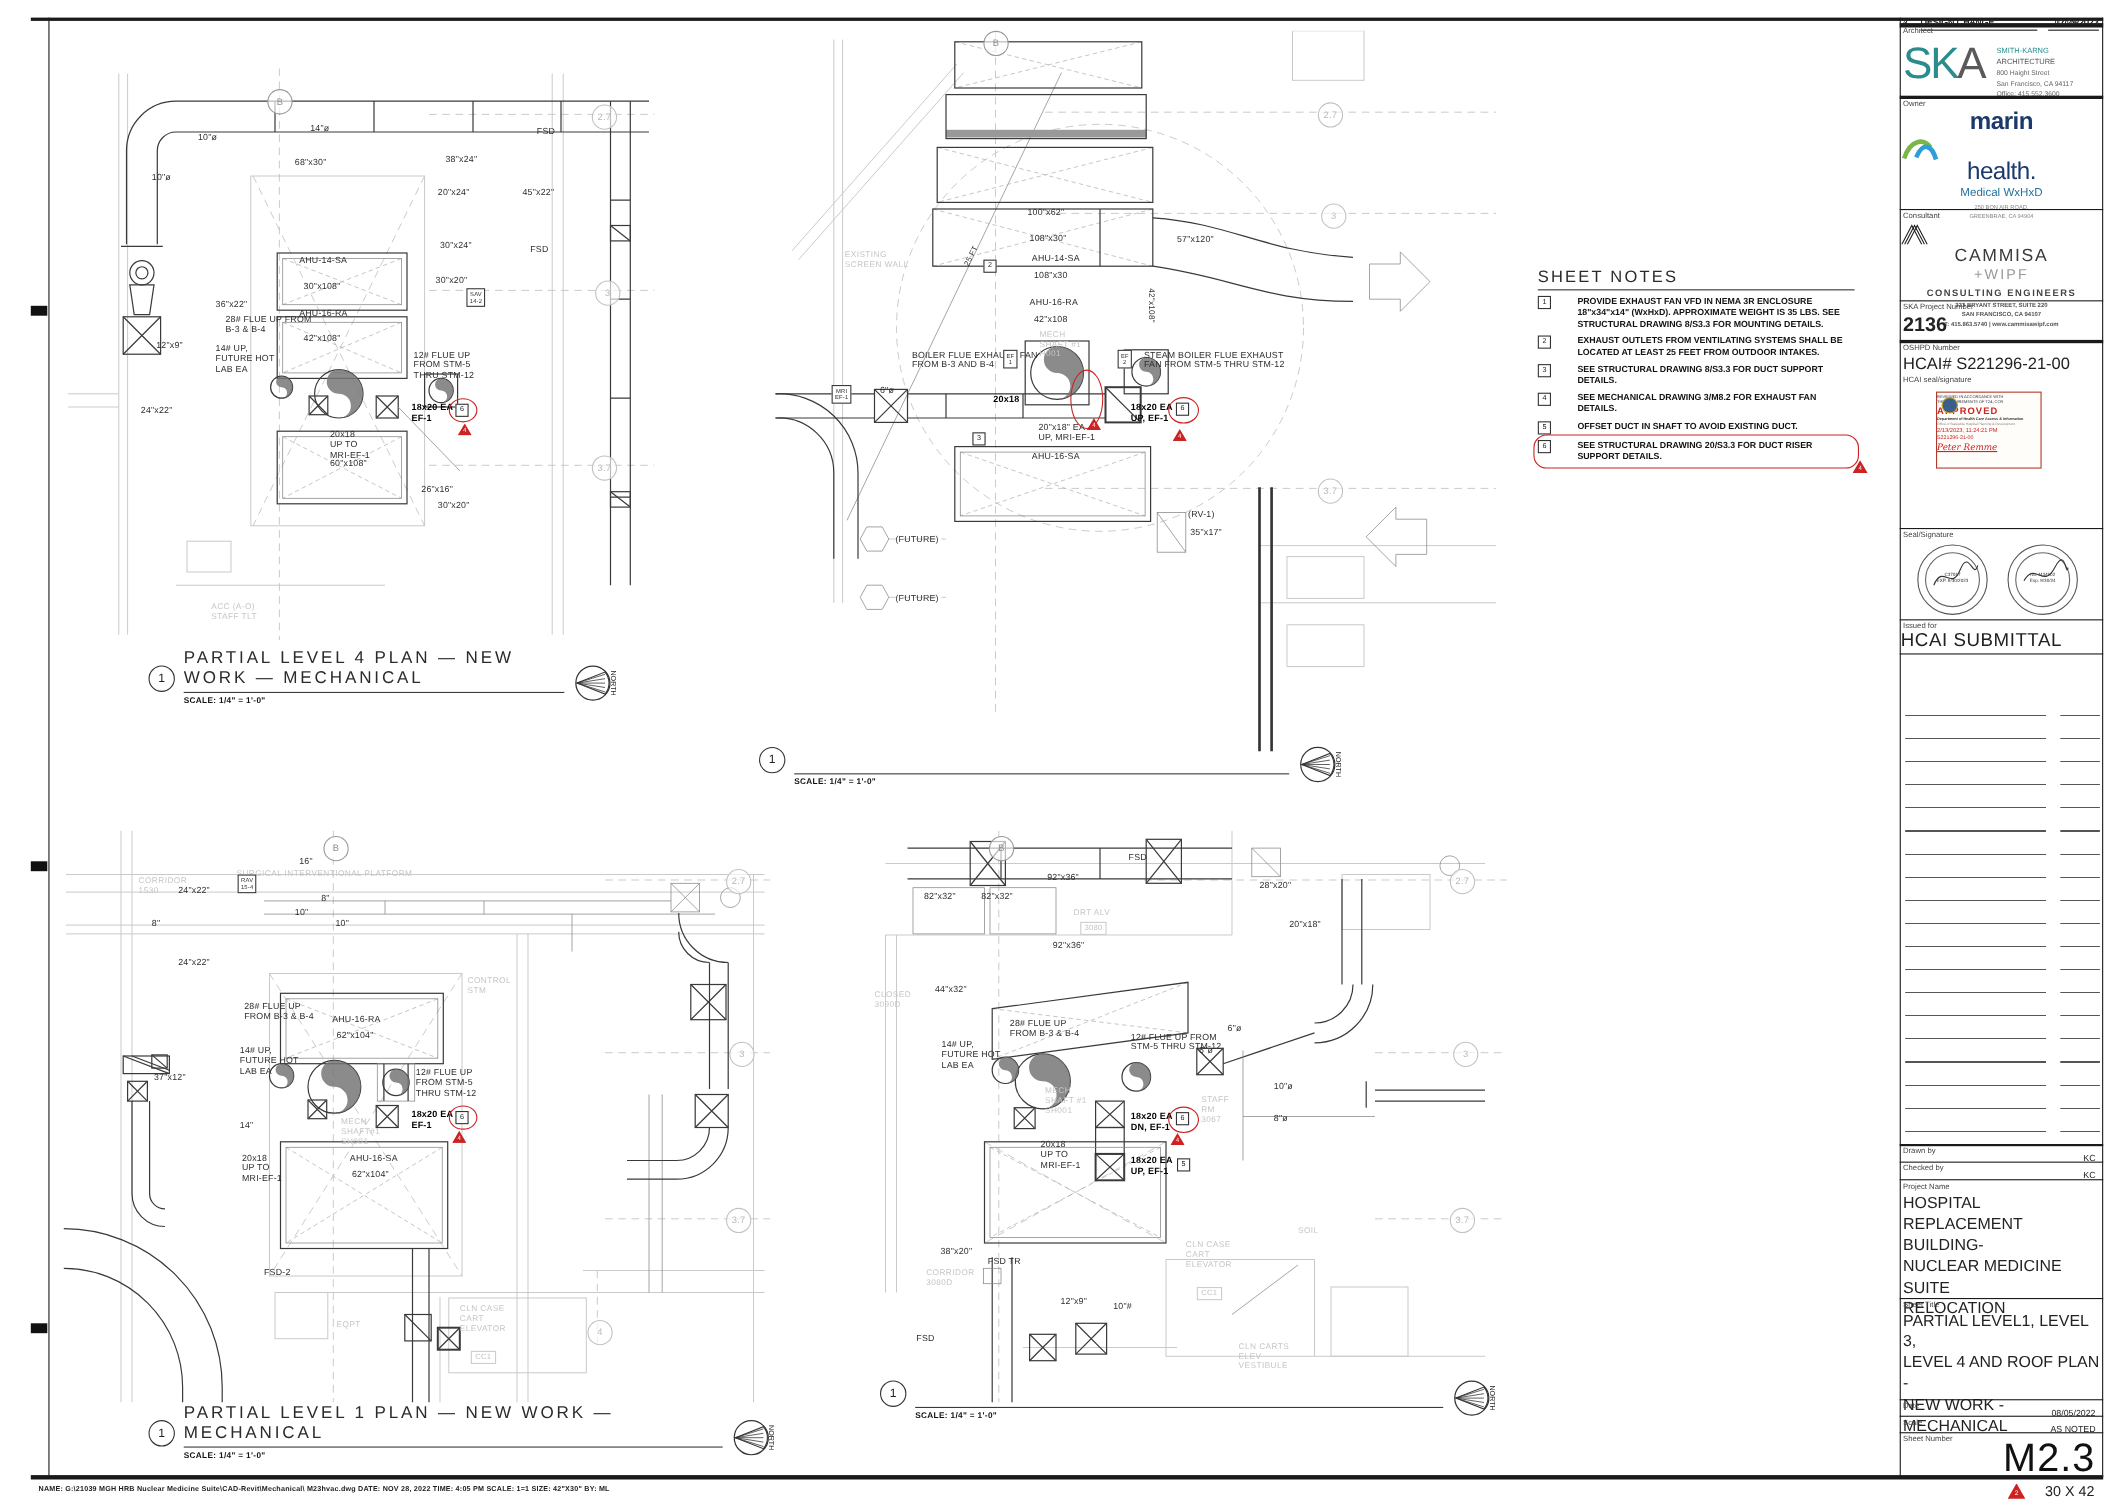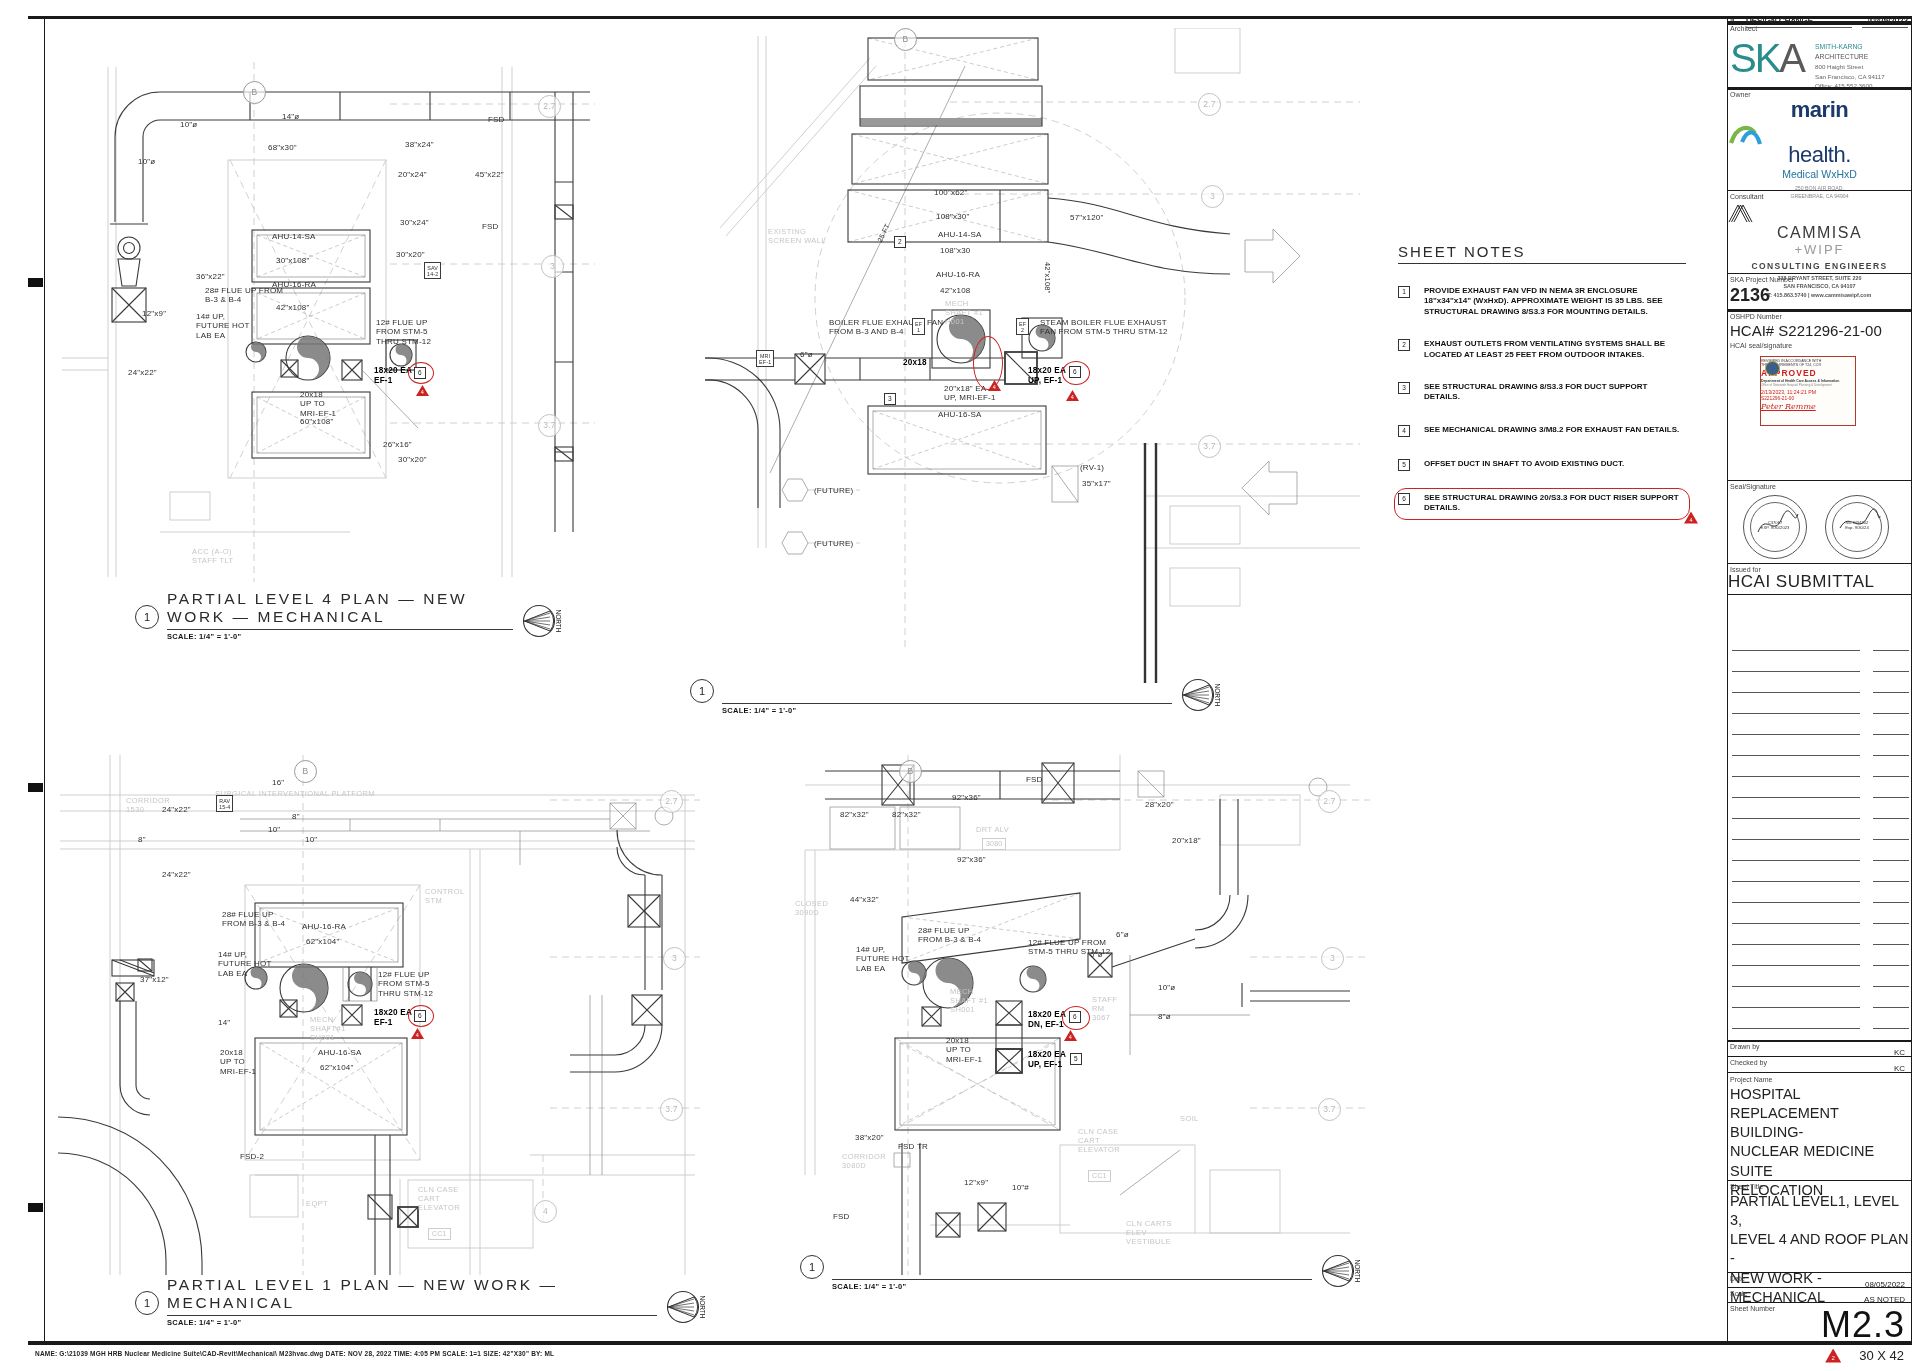--- a/index.html
+++ b/index.html
@@ -38,21 +38,21 @@
   .pt-body{margin-left:32px;}
   .pt-line{font-size:15.5px;letter-spacing:2.6px;color:#2b2b2b;line-height:1.15;}
   .pt-line:empty{display:none;}
   .pt-rule{border-top:1.3px solid #3a3a3a;margin-top:3px;}
   .pt-scale{font-size:7.5px;font-weight:bold;letter-spacing:.3px;margin-top:2px;color:#111;}
   .north{position:absolute;right:-48px;bottom:0;}
   
   .notes{position:absolute;width:288px;}
   .notes-title{font-size:15px;letter-spacing:2px;color:#2b2b2b;border-bottom:1.3px solid #333;padding-bottom:3px;}
   .gnote-row{display:flex;gap:6px;margin-top:7px;font-size:8px;font-weight:bold;color:#111;}
-  .snote-row{display:flex;gap:14px;margin-top:22px;position:relative;align-items:flex-start;}
+  .snote-row{display:flex;gap:24px;margin-top:5px;position:relative;align-items:flex-start;}
   .snote-num{flex:0 0 auto;width:10px;height:10px;border:1px solid #333;font-size:6.5px;line-height:10px;text-align:center;}
   .snote-text{font-size:8px;font-weight:bold;color:#111;line-height:1.3;width:258px;}
   .snote-row.clouded::before{content:"";position:absolute;inset:-5px -4px -6px -4px;border:1.7px solid #cc2222;border-radius:12px;}
   .note-tri{position:absolute;right:-12px;bottom:-10px;width:14px;height:12px;clip-path:polygon(50% 0,100% 100%,0 100%);
             background:#cc2222;color:#fff;font-size:5.5px;line-height:16px;text-align:center;}
   .note-tri:empty{display:none;}
   
   .tb{position:absolute;left:1727px;top:16px;width:185px;height:1325px;}
   .tb .sep{position:absolute;left:0;width:100%;background:#1a1a1a;}
   .tb-label{position:absolute;left:3px;font-size:7px;color:#444;}

